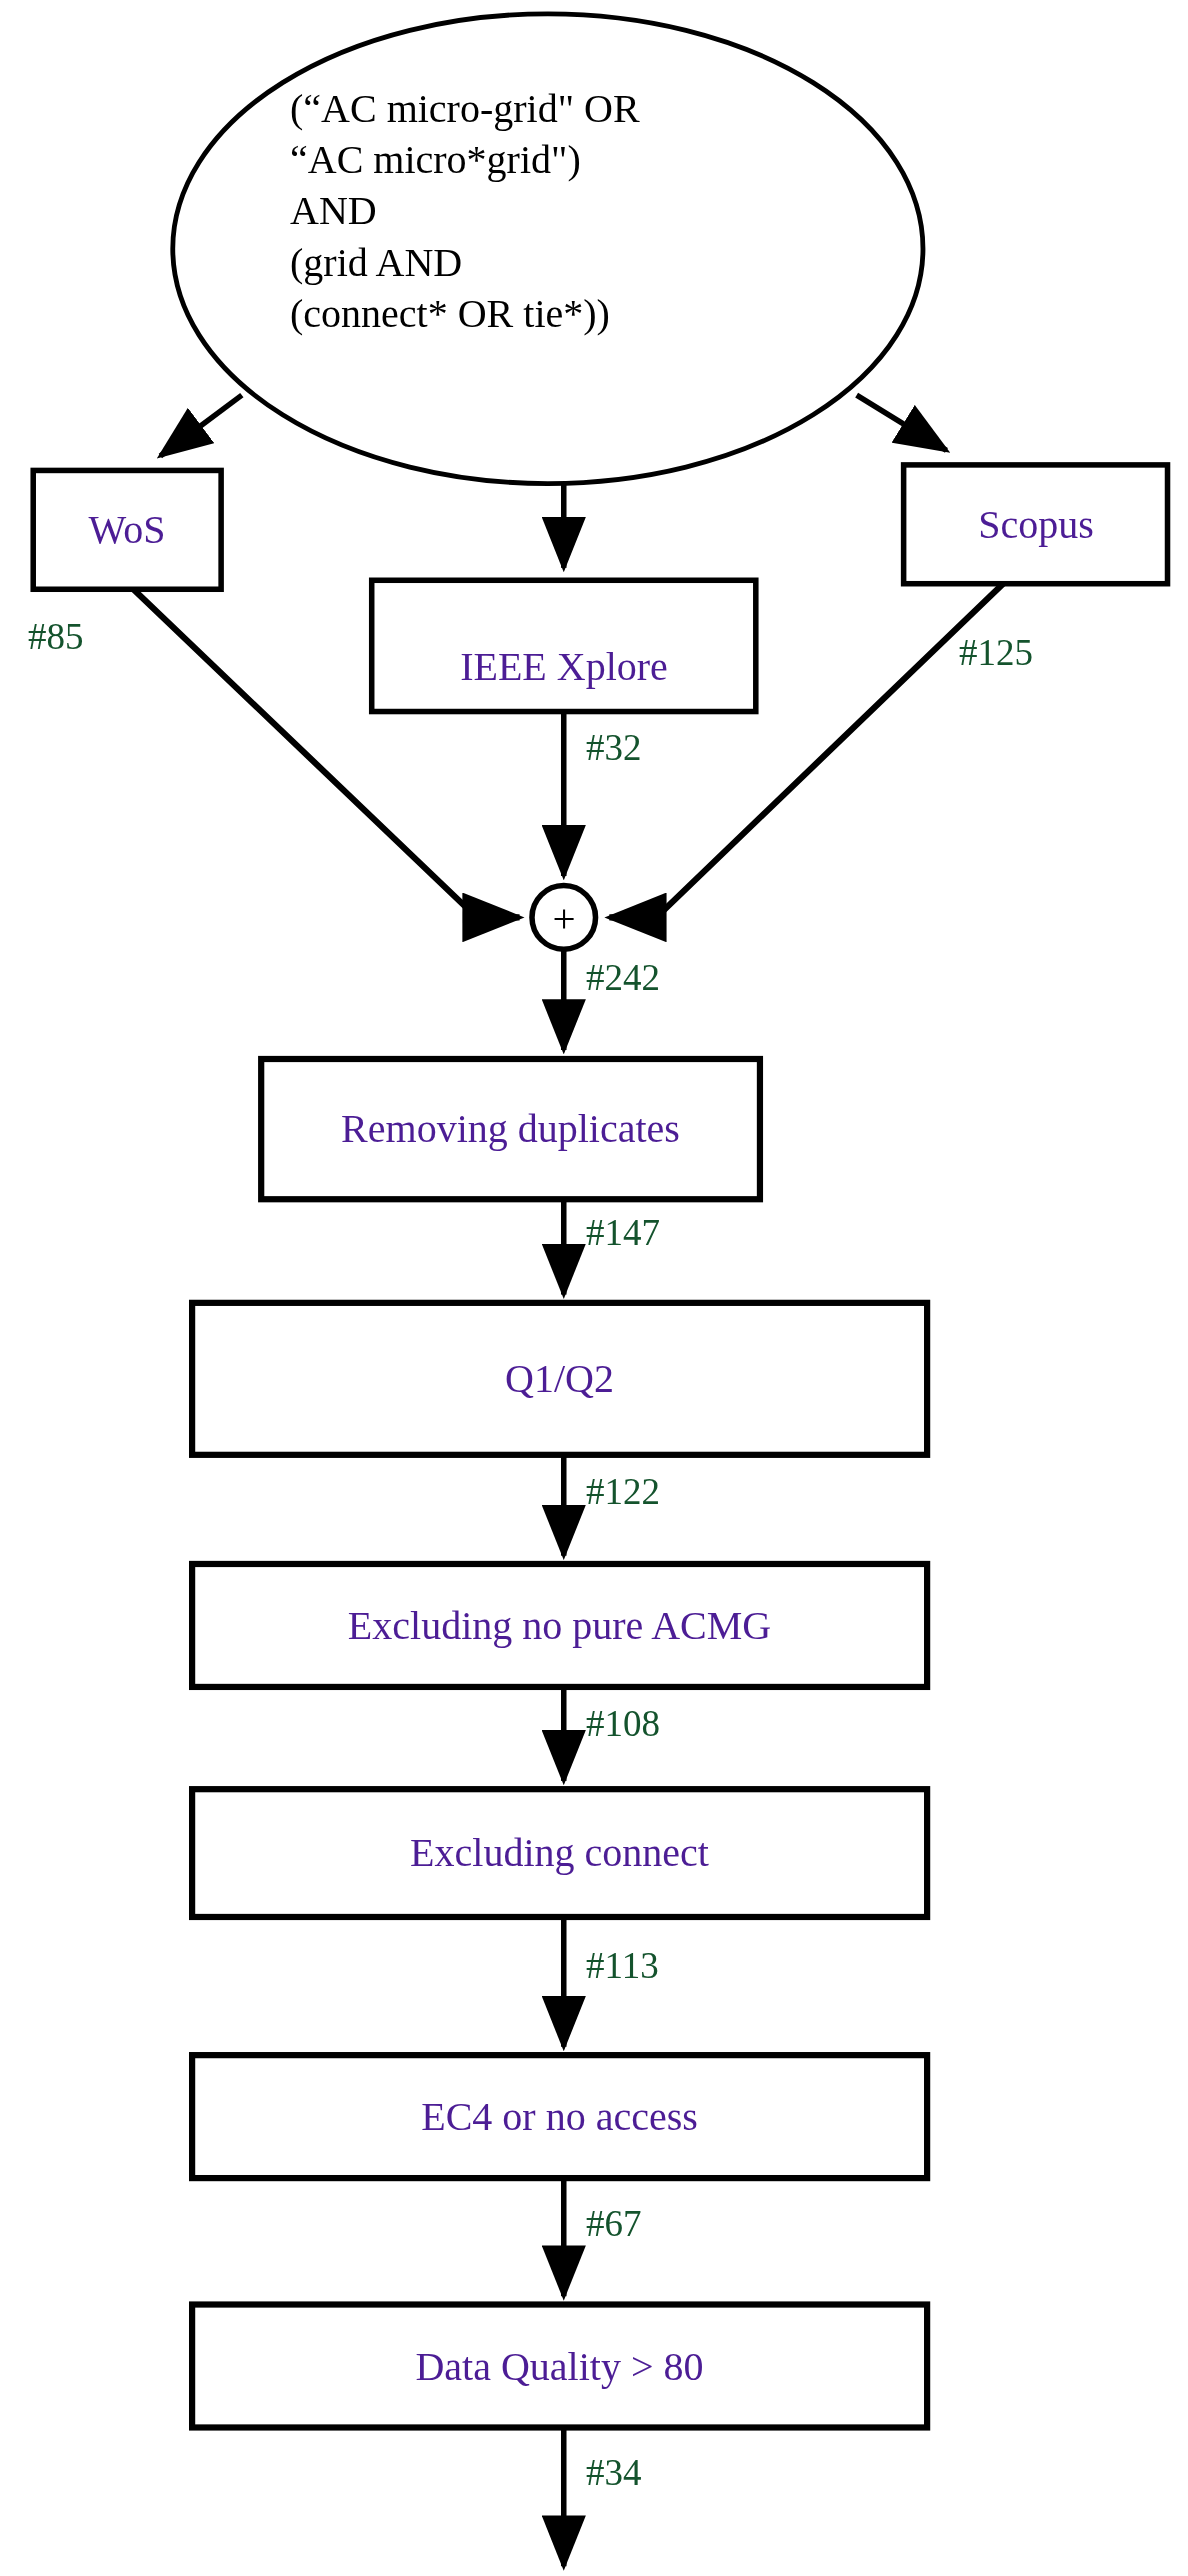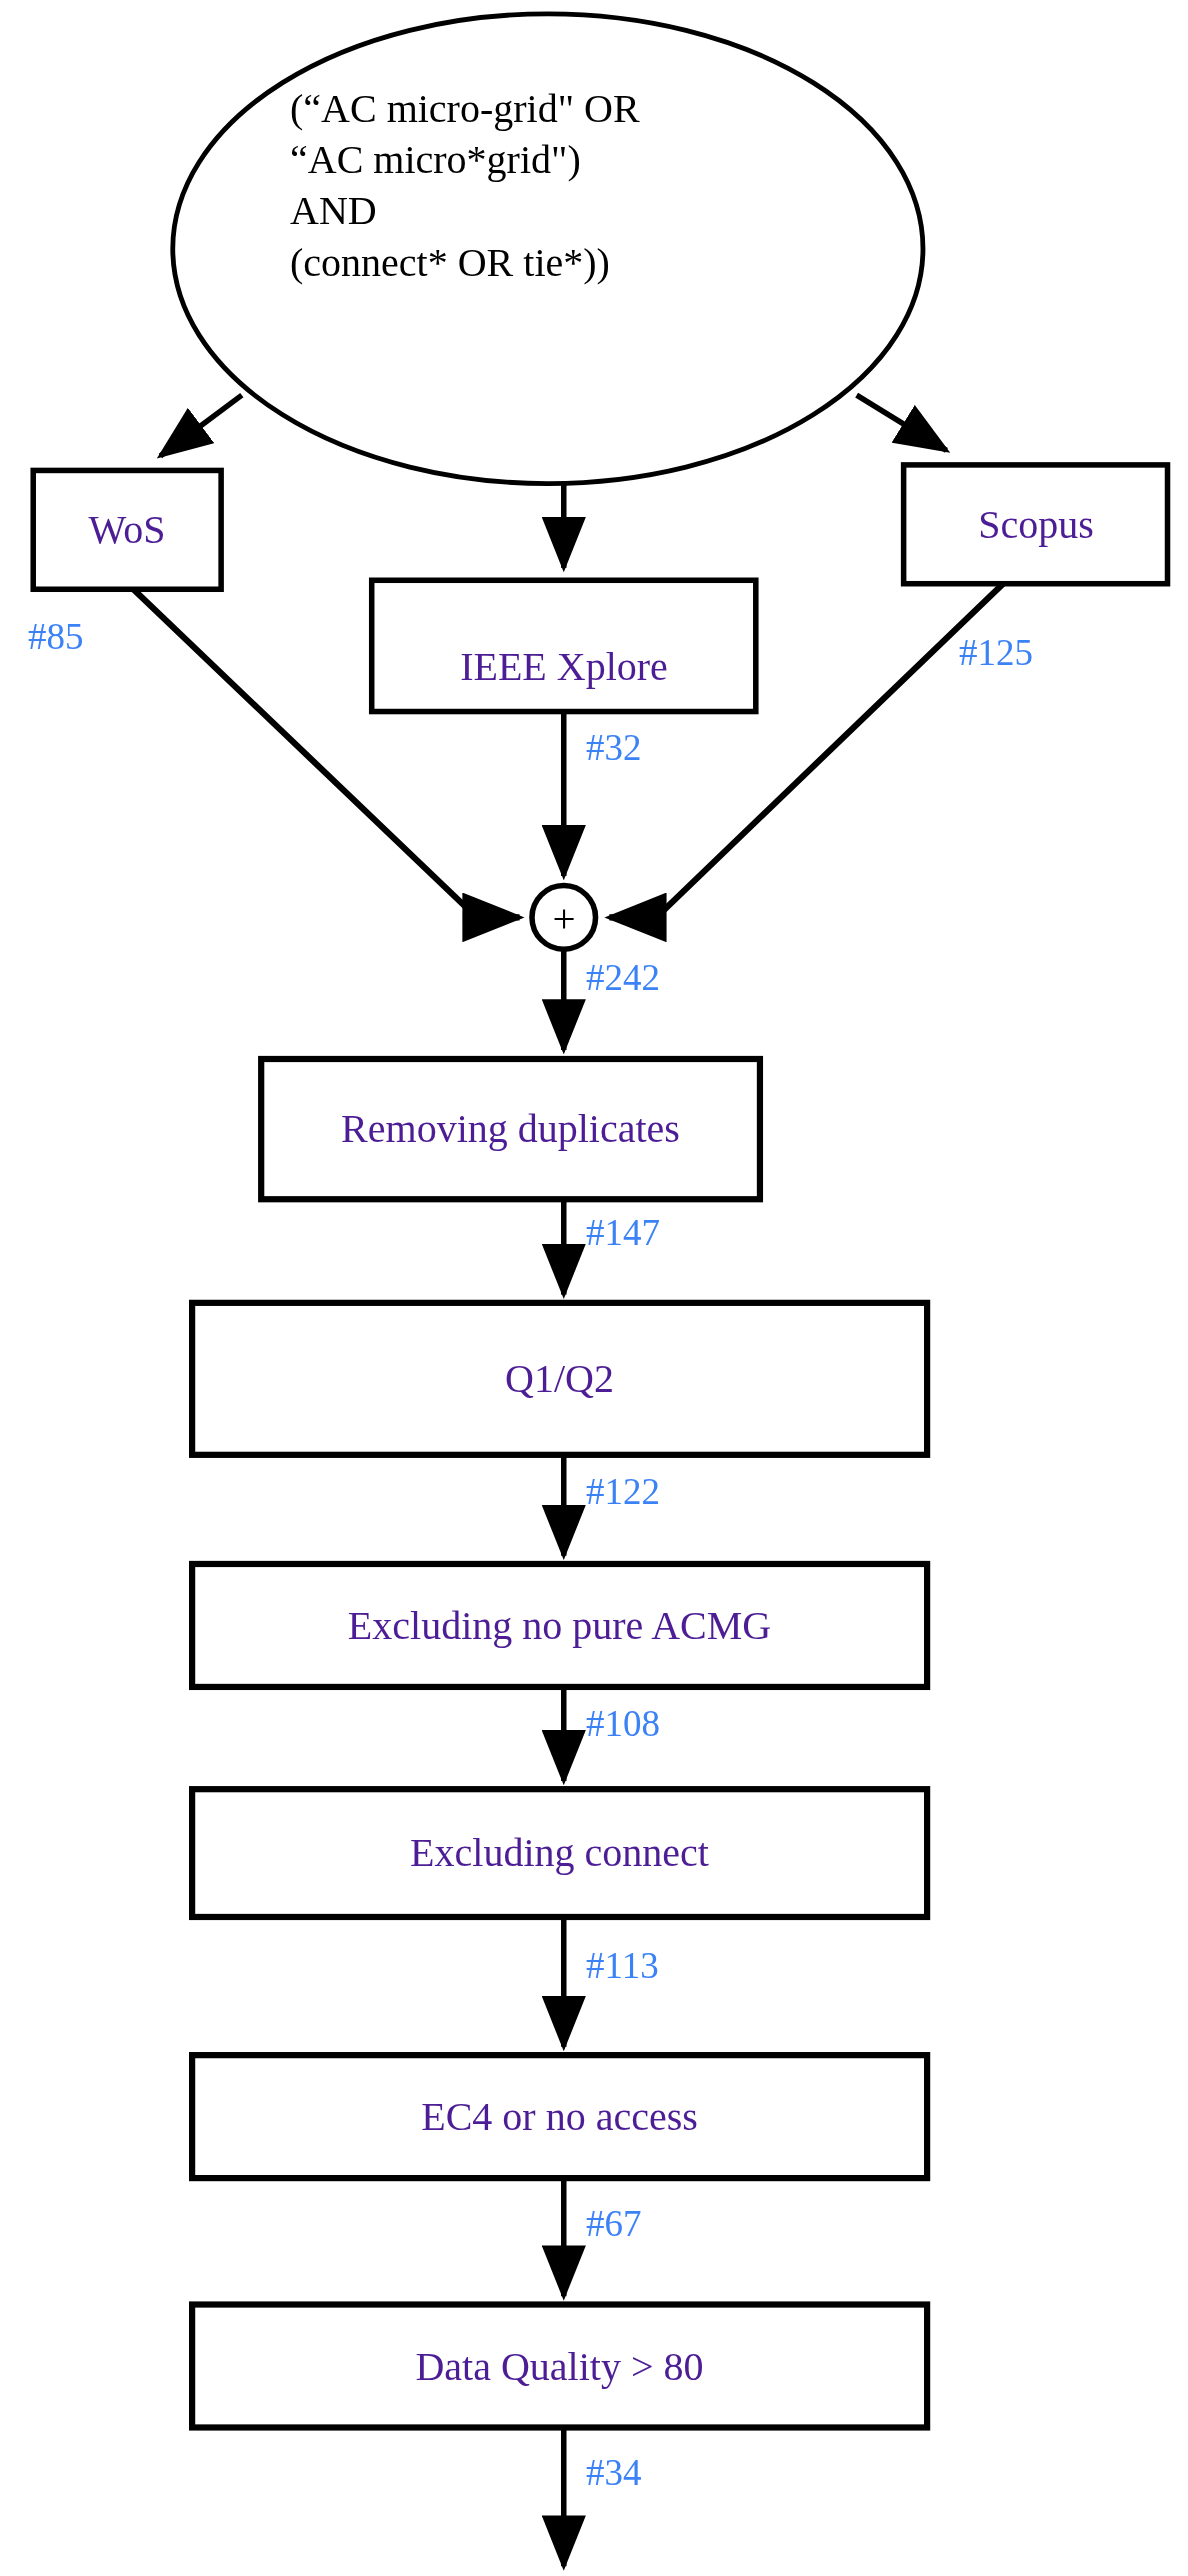--- a/index.html
+++ b/index.html
@@ -29,21 +29,21 @@
     align-items: center;
     justify-content: center;
     text-align: center;
     color: #4c1d95;
     line-height: 1.15;
     white-space: nowrap;
     pointer-events: none;
   }
   .edge-label {
     position: absolute;
-    color: #3b82f6;
+    color: #14532d;
     white-space: nowrap;
     font-size: 37px;
     line-height: 1;
   }
   .query-text {
     position: absolute;
     left: 290px;
     top: 83px;
     width: 525px;
     font-size: 40px;
@@ -112,20 +112,21 @@
     <line x1="816" y1="2442" x2="816" y2="2578" stroke="#000000" stroke-width="8" marker-end="url(#arrowhead)"></line>
     <line x1="816" y1="2775" x2="816" y2="2963" stroke="#000000" stroke-width="8" marker-end="url(#arrowhead)"></line>
     <line x1="816" y1="3153" x2="816" y2="3324" stroke="#000000" stroke-width="8" marker-end="url(#arrowhead)"></line>
     <line x1="816" y1="3514" x2="816" y2="3715" stroke="#000000" stroke-width="8" marker-end="url(#arrowhead)"></line>
   </svg>
 
   <div class="query-text">
     <div>(“AC micro-grid" OR</div>
     <div>“AC micro*grid")</div>
     <div>AND</div>
+    <div>(grid AND</div>
     <div>(connect* OR tie*))</div>
   </div>
 
   <div class="node-label" style="left:33px; top:470px; width:188px; height:119px; font-size:40px;">WoS</div>
   <div class="node-label" style="left:372px; top:601px; width:384px; height:131px; font-size:40px;">IEEE Xplore</div>
   <div class="node-label" style="left:904px; top:465px; width:264px; height:119px; font-size:40px;">Scopus</div>
 
   <div class="plus-glyph">+</div>
 
   <div class="node-label" style="left:261px; top:1059px; width:499px; height:140px; font-size:40px;">Removing duplicates</div>

